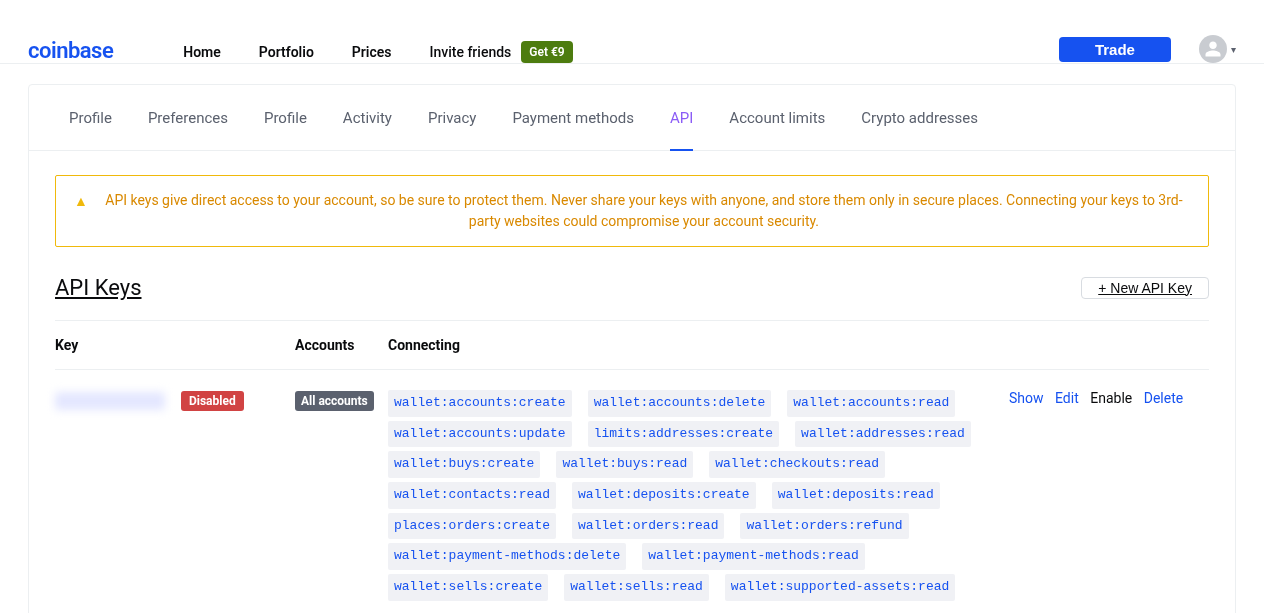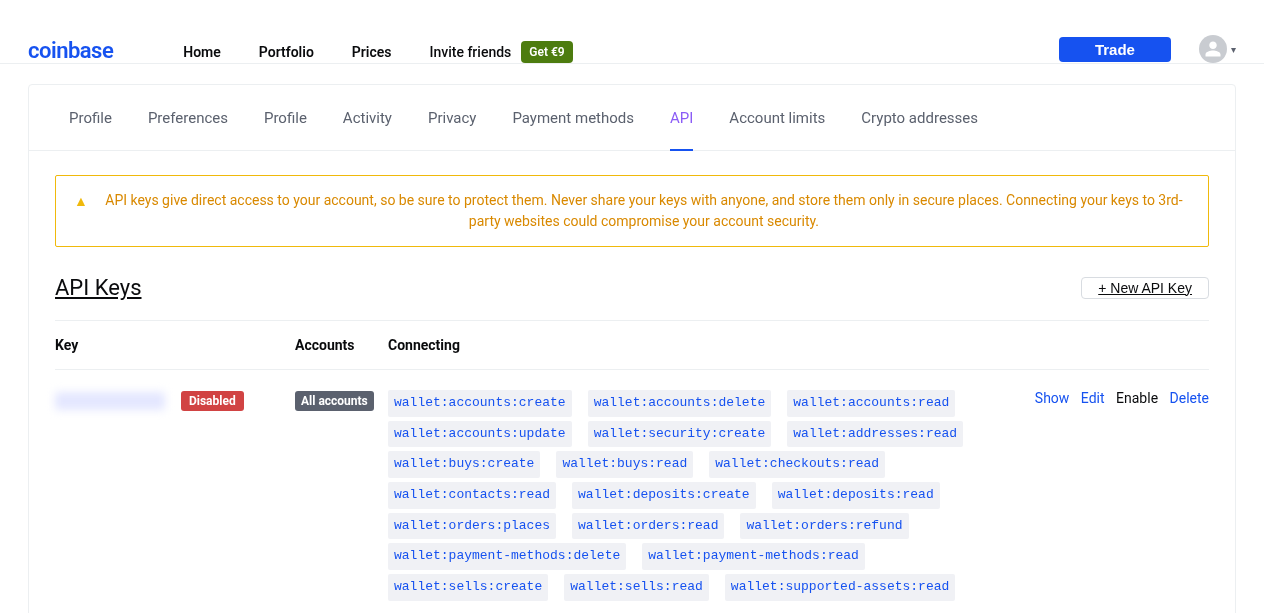--- a/index.html
+++ b/index.html
@@ -38,21 +38,21 @@
     
     .section-header { display: flex; align-items: center; justify-content: space-between; margin-top: 28px; margin-bottom: 20px; text-decoration: underline; }
     .section-title { font-size: 22px; font-weight: 400; color: #0a0b0d; }
     .new-key-btn { border: 1px solid #d8dce1; background: #fff; font-size: 14px; font-weight: 500; padding: 2px 16px; border-radius: 4px; cursor: pointer; color: #0a0b0d; }
     
     
     .table-header { display: flex; border-top: 1px solid #eceff1; border-bottom: 1px solid #eceff1; padding: 16px 0; font-size: 14px; font-weight: 700; }
     .col-key { width: 240px; flex-shrink: 0; }
     .col-accounts { width: 93px; flex-shrink: 0; }
     .col-permissions { flex: 1; }
-    .col-actions { width: 200px; flex-shrink: 0; text-align: right; }
+    .col-actions { width: 200px; flex-shrink: 0; text-align: left; }
     
     .table-row { display: flex; padding: 20px 0 6px 0; }
     
     .key-blur { display: inline-block; width: 110px; height: 18px; background: #e4e7ff; filter: blur(4px); border-radius: 2px; margin-right: 12px; vertical-align: middle; }
     .pill-disabled { background: #d14343; color: #fff; font-size: 12px; font-weight: 700; padding: 3px 8px; border-radius: 3px; vertical-align: middle; }
     .pill-accounts { background: #5b616e; color: #fff; font-size: 12px; font-weight: 700; padding: 3px 6px; border-radius: 3px; }
     
     .perm-wrap { display: flex; flex-wrap: wrap; gap: 4px 16px; line-height: 1.9; }
     .perm { background: #f0f1f5; color: #1652f0; font-family: "SFMono-Regular", Consolas, "Liberation Mono", Menlo, monospace; font-size: 13px; padding: 1px 6px; border-radius: 2px; white-space: nowrap; }
     
@@ -129,29 +129,29 @@
         </div>
         <div class="col-accounts">
           <span class="pill-accounts">All accounts</span>
         </div>
         <div class="col-permissions">
           <div class="perm-wrap" id="perm-wrap">
               <span class="perm">wallet:accounts:create</span>
               <span class="perm">wallet:accounts:delete</span>
               <span class="perm">wallet:accounts:read</span>
               <span class="perm">wallet:accounts:update</span>
-              <span class="perm">wallet:security:create</span>
+              <span class="perm">limits:addresses:create</span>
               <span class="perm">wallet:addresses:read</span>
               <span class="perm">wallet:buys:create</span>
               <span class="perm">wallet:buys:read</span>
               <span class="perm">wallet:checkouts:read</span>
               <span class="perm">wallet:contacts:read</span>
               <span class="perm">wallet:deposits:create</span>
               <span class="perm">wallet:deposits:read</span>
-              <span class="perm">wallet:orders:places</span>
+              <span class="perm">places:orders:create</span>
               <span class="perm">wallet:orders:read</span>
               <span class="perm">wallet:orders:refund</span>
               <span class="perm">wallet:payment-methods:delete</span>
               <span class="perm">wallet:payment-methods:read</span>
               <span class="perm">wallet:sells:create</span>
               <span class="perm">wallet:sells:read</span>
               <span class="perm">wallet:supported-assets:read</span>
             </div>
         </div>
         <div class="col-actions actions">

